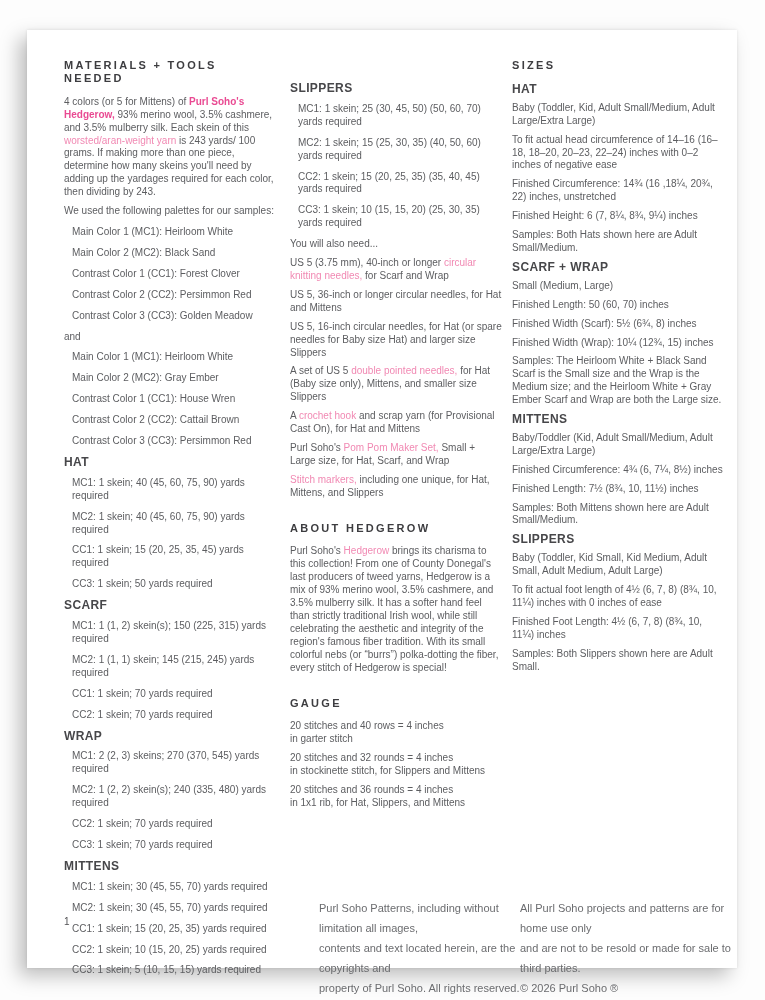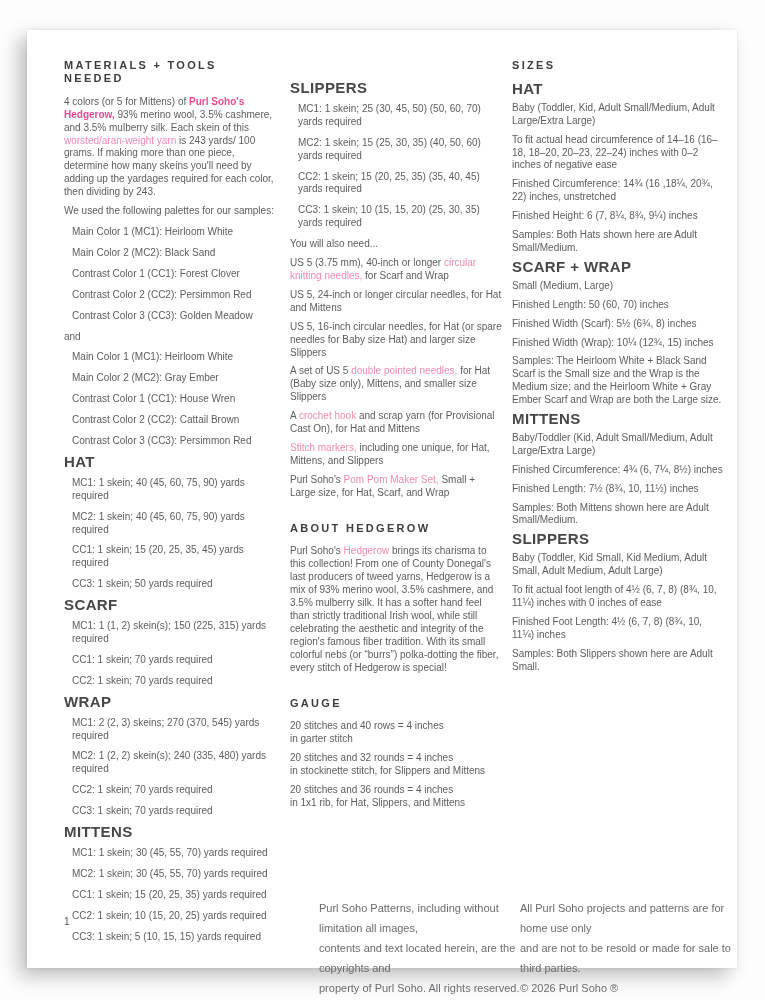--- a/index.html
+++ b/index.html
@@ -20,21 +20,21 @@
   .col-left{left:37px;width:214px;}
   .col-mid{left:263px;width:212px;padding-top:20px;}
   .col-right{left:485px;width:214px;}
   .blk{margin:0 0 6px;}
   .blk.h1{
     font-size:11px;font-weight:bold;letter-spacing:2.3px;
     color:#3d3d40;margin:0 0 11px;
   }
   .blk.h1:not(:first-child){margin-top:22px;}
   .blk.h2{
-    font-size:15px;font-weight:bold;letter-spacing:.4px;
+    font-size:12px;font-weight:bold;letter-spacing:.4px;
     color:#47474a;margin:3px 0 6px;
   }
   .lk{color:#f189b3;cursor:pointer;}
   .lkb{color:#e94a92;font-weight:bold;cursor:pointer;}
   .ln{margin:8px;}
   .pagenum{
     position:absolute;left:37px;top:886px;
     font-size:10px;color:#515154;
   }
   .foot{
@@ -72,20 +72,21 @@
       <div class="blk h2">HAT</div>
       <div class="blk lines">
         <div class="ln">MC1: 1 skein; 40 (45, 60, 75, 90) yards required</div>
         <div class="ln">MC2: 1 skein; 40 (45, 60, 75, 90) yards required</div>
         <div class="ln">CC1: 1 skein; 15 (20, 25, 35, 45) yards required</div>
         <div class="ln">CC3: 1 skein; 50 yards required</div>
       </div>
       <div class="blk h2">SCARF</div>
       <div class="blk lines">
         <div class="ln">MC1: 1 (1, 2) skein(s); 150 (225, 315) yards required</div>
+        <div class="ln">MC2: 1 (1, 1) skein; 145 (215, 245) yards required</div>
         <div class="ln">CC1: 1 skein; 70 yards required</div>
         <div class="ln">CC2: 1 skein; 70 yards required</div>
       </div>
       <div class="blk h2">WRAP</div>
       <div class="blk lines">
         <div class="ln">MC1: 2 (2, 3) skeins; 270 (370, 545) yards required</div>
         <div class="ln">MC2: 1 (2, 2) skein(s); 240 (335, 480) yards required</div>
         <div class="ln">CC2: 1 skein; 70 yards required</div>
         <div class="ln">CC3: 1 skein; 70 yards required</div>
       </div>
@@ -101,26 +102,26 @@
   <div class="col col-mid">
       <div class="blk h2">SLIPPERS</div>
       <div class="blk lines">
         <div class="ln">MC1: 1 skein; 25 (30, 45, 50) (50, 60, 70) yards required</div>
         <div class="ln">MC2: 1 skein; 15 (25, 30, 35) (40, 50, 60) yards required</div>
         <div class="ln">CC2: 1 skein; 15 (20, 25, 35) (35, 40, 45) yards required</div>
         <div class="ln">CC3: 1 skein; 10 (15, 15, 20) (25, 30, 35) yards required</div>
       </div>
       <div class="blk p">You will also need...</div>
       <div class="blk p"><span>US 5 (3.75 mm), 40-inch or longer </span><span class="lk">circular knitting needles,</span><span> for Scarf and Wrap</span></div>
-      <div class="blk p">US 5, 24-inch or longer circular needles, for Hat and Mittens</div>
+      <div class="blk p">US 5, 36-inch or longer circular needles, for Hat and Mittens</div>
       <div class="blk p">US 5, 16-inch circular needles, for Hat (or spare needles for Baby size Hat) and larger size Slippers</div>
       <div class="blk p"><span>A set of US 5 </span><span class="lk">double pointed needles,</span><span> for Hat (Baby size only), Mittens, and smaller size Slippers</span></div>
       <div class="blk p"><span>A </span><span class="lk">crochet hook</span><span> and scrap yarn (for Provisional Cast On), for Hat and Mittens</span></div>
+      <div class="blk p"><span>Purl Soho's </span><span class="lk">Pom Pom Maker Set,</span><span> Small + Large size, for Hat, Scarf, and Wrap</span></div>
       <div class="blk p"><span class="lk">Stitch markers,</span><span> including one unique, for Hat, Mittens, and Slippers</span></div>
-      <div class="blk p"><span>Purl Soho's </span><span class="lk">Pom Pom Maker Set,</span><span> Small + Large size, for Hat, Scarf, and Wrap</span></div>
       <div class="blk h1">ABOUT HEDGEROW</div>
       <div class="blk p"><span>Purl Soho's </span><span class="lk">Hedgerow</span><span> brings its charisma to this collection! From one of County Donegal's last producers of tweed yarns, Hedgerow is a mix of 93% merino wool, 3.5% cashmere, and 3.5% mulberry silk. It has a softer hand feel than strictly traditional Irish wool, while still celebrating the aesthetic and integrity of the region's famous fiber tradition. With its small colorful nebs (or “burrs”) polka-dotting the fiber, every stitch of Hedgerow is special!</span></div>
       <div class="blk h1">GAUGE</div>
       <div class="blk p"><span>20 stitches and 40 rows = 4 inches</span><br><span>in garter stitch</span></div>
       <div class="blk p"><span>20 stitches and 32 rounds = 4 inches</span><br><span>in stockinette stitch, for Slippers and Mittens</span></div>
       <div class="blk p"><span>20 stitches and 36 rounds = 4 inches</span><br><span>in 1x1 rib, for Hat, Slippers, and Mittens</span></div>
     </div>
   <div class="col col-right">
       <div class="blk h1">SIZES</div>
       <div class="blk h2">HAT</div>

